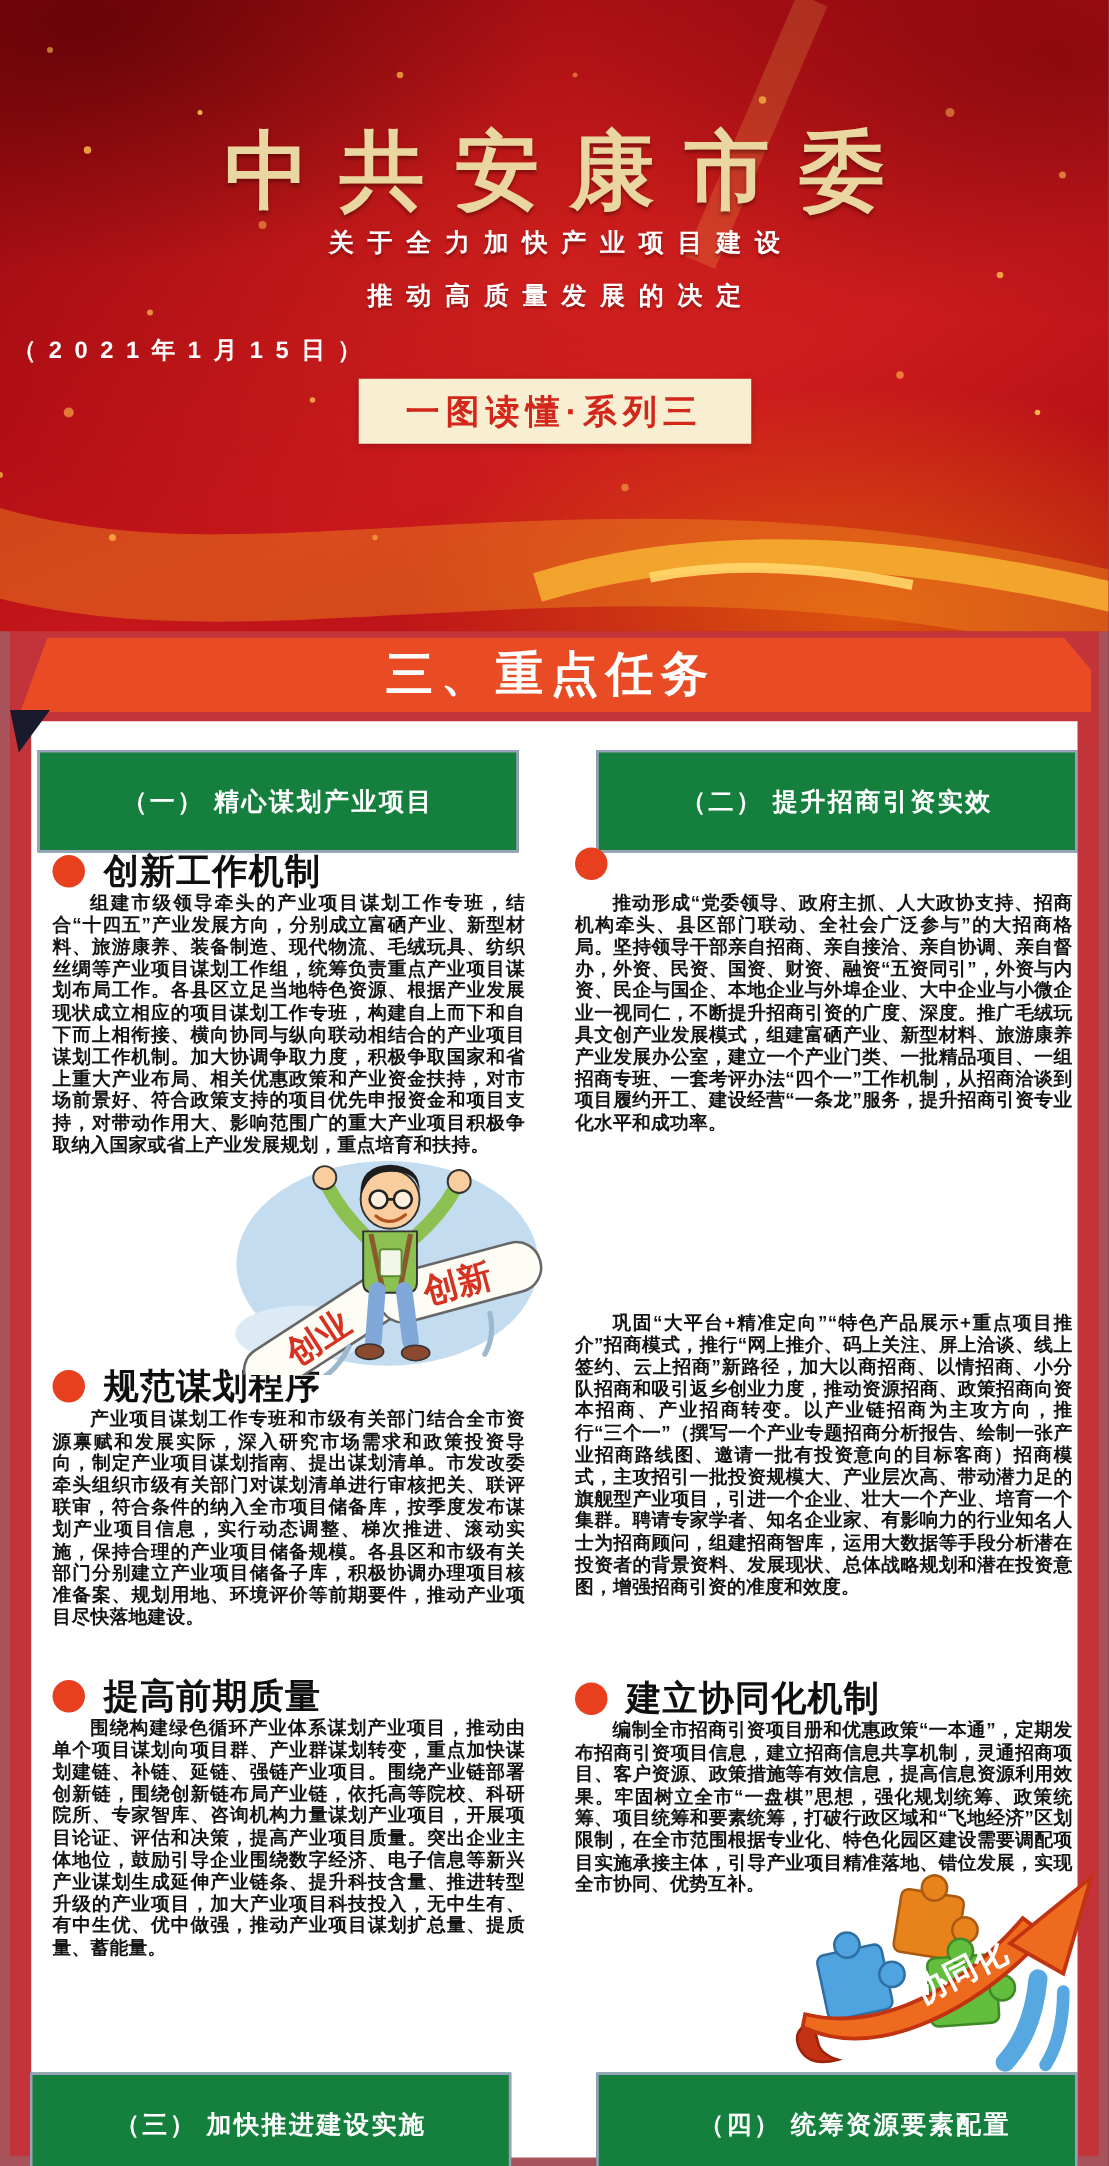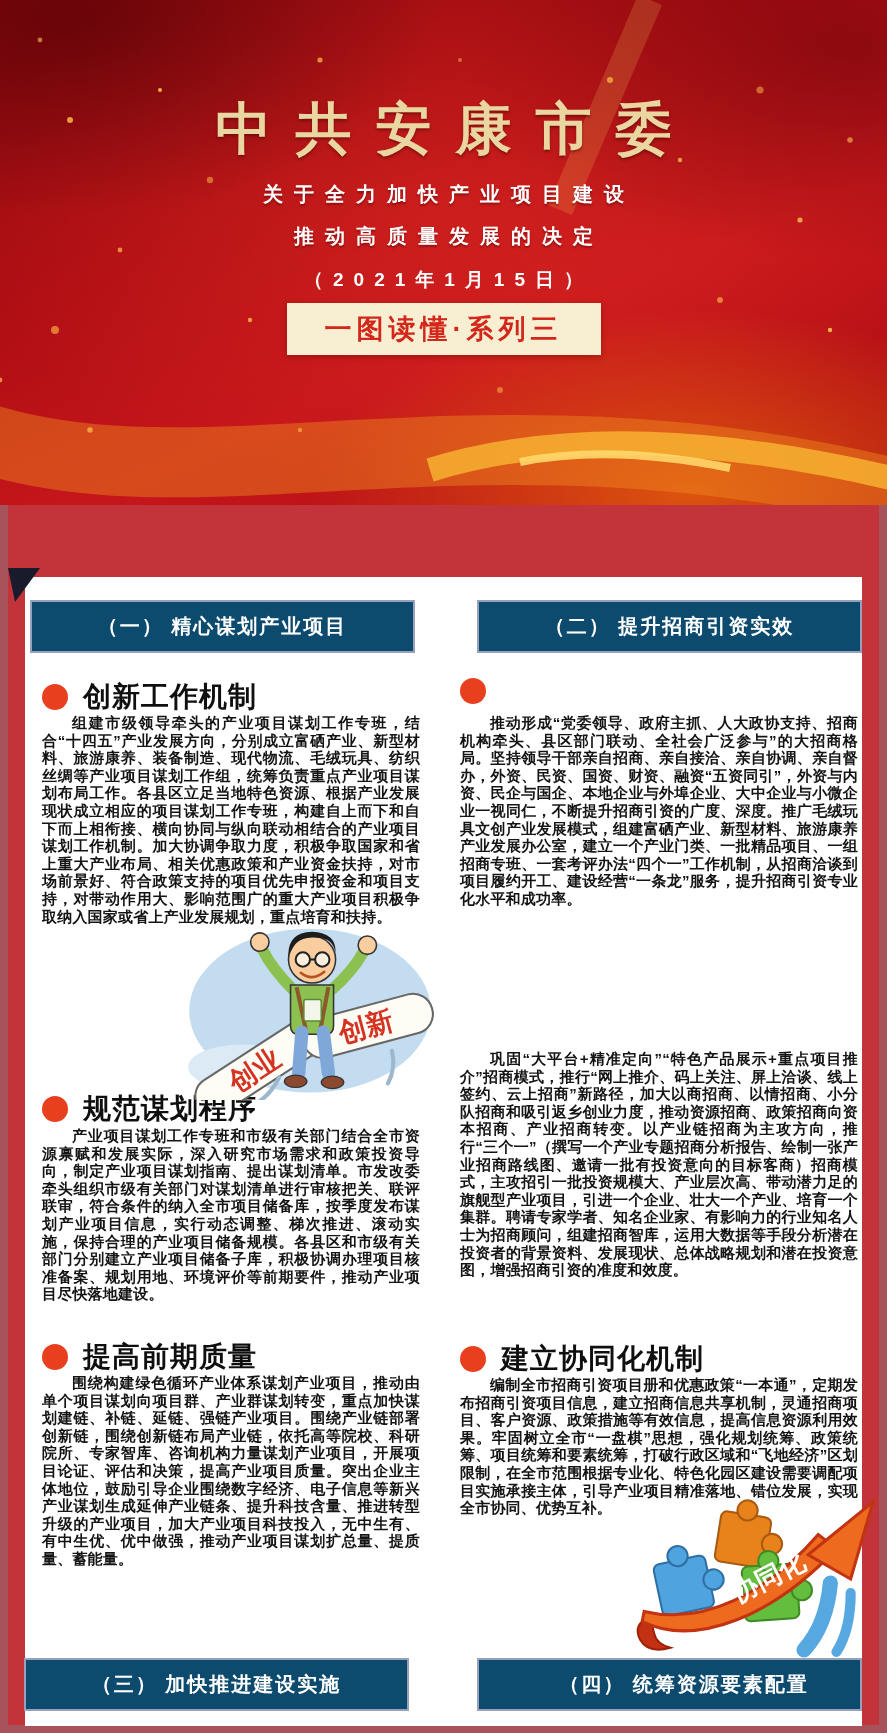--- a/index.html
+++ b/index.html
@@ -15,32 +15,32 @@
     background:
       radial-gradient(ellipse 620px 300px at 78% 98%, rgba(255,140,10,.55), rgba(255,140,10,0) 62%),
       radial-gradient(ellipse 520px 280px at 8% 4%, rgba(70,0,4,.55), rgba(70,0,4,0) 70%),
       radial-gradient(ellipse 560px 300px at 96% 10%, rgba(90,2,6,.45), rgba(90,2,6,0) 70%),
       radial-gradient(ellipse 760px 420px at 50% 42%, rgba(255,64,44,.30), rgba(255,64,44,0) 66%),
       linear-gradient(158deg,#8e090e 0%,#b00e14 38%,#c5161b 62%,#ab0c12 100%);
   }
   .hero svg.deco{position:absolute;left:0;top:0;width:100%;height:100%;}
   .hero-org{
     position:absolute;top:92px;left:0;width:100%;text-align:center;
-    font-size:56px;font-weight:bold;color:#ead6a0;letter-spacing:24px;text-indent:24px;
+    font-size:68px;font-weight:bold;color:#ead6a0;letter-spacing:24px;text-indent:24px;
     text-shadow:0 2px 3px rgba(60,0,0,.45);
   }
   .hero-line{
     position:absolute;left:0;width:100%;text-align:center;color:#ffffff;
     font-size:20px;font-weight:bold;letter-spacing:11px;text-indent:11px;
     text-shadow:0 2px 2px rgba(60,0,0,.4);
   }
   .hero-line.l1{top:181px;}
   .hero-line.l2{top:223px;}
   .hero-date{
-    position:absolute;top:267px;left:0;width:100%;text-align:center;color:#ffffff;
+    position:absolute;top:267px;left:0;width:100%;color:#ffffff;
     font-size:19px;font-weight:bold;letter-spacing:10px;text-indent:10px;
   }
   .series-box{
     position:absolute;top:303px;left:50%;transform:translateX(-50%);
     background:#f8efd2;color:#d3271b;font-size:27px;font-weight:bold;
     letter-spacing:5px;padding:8px 38px;white-space:nowrap;
     box-shadow:0 2px 6px rgba(80,0,0,.35);
   }
   
   .ribbon{
@@ -50,22 +50,22 @@
     text-align:center;line-height:60px;color:#fff;font-size:38px;font-weight:bold;letter-spacing:6px;
   }
   .fold-triangle{
     position:absolute;left:8px;top:568px;width:32px;height:34px;z-index:4;
     background:#191b2d;clip-path:polygon(0 0,100% 0,22% 100%);
   }
   
   .panel{position:absolute;left:25px;right:25px;top:577px;bottom:7px;background:#ffffff;z-index:2;}
   
   .sec-box{
-    position:absolute;width:385px;height:53px;z-index:5;
-    background:#0c4a6e;border:2px solid #98a1bc;box-sizing:border-box;
+    position:absolute;width:385px;height:82px;z-index:5;
+    background:#15803d;border:2px solid #98a1bc;box-sizing:border-box;
     display:flex;align-items:center;justify-content:center;
     color:#ffffff;font-size:20px;font-weight:bold;letter-spacing:2px;
   }
   .sec-box.tl{left:30px;top:600px;}
   .sec-box.tr{left:477px;top:600px;}
   .sec-box.bl{left:24px;top:1658px;}
   .sec-box.br{left:477px;top:1658px;padding-left:29px;}
   
   .heading{
     position:absolute;z-index:5;display:flex;align-items:center;gap:15px;
@@ -117,20 +117,23 @@
           <circle cx="850" cy="140" r="2.8" opacity=".6"></circle>
       </g>
     </svg>
     <div class="hero-org">中共安康市委</div>
     <div class="hero-line l1">关于全力加快产业项目建设</div>
     <div class="hero-line l2">推动高质量发展的决定</div>
     <div class="hero-date">（2021年1月15日）</div>
     <div class="series-box">一图读懂·系列三</div>
   </div>
 
+  <div class="ribbon">
+    <span>三、重点任务</span>
+  </div>
   <div class="fold-triangle"></div>
 
   <div class="panel"></div>
 
   <div class="sec-box tl">
     <span>（一） 精心谋划产业项目</span>
   </div>
   <div class="sec-box tr">
     <span>（二） 提升招商引资实效</span>
   </div>

